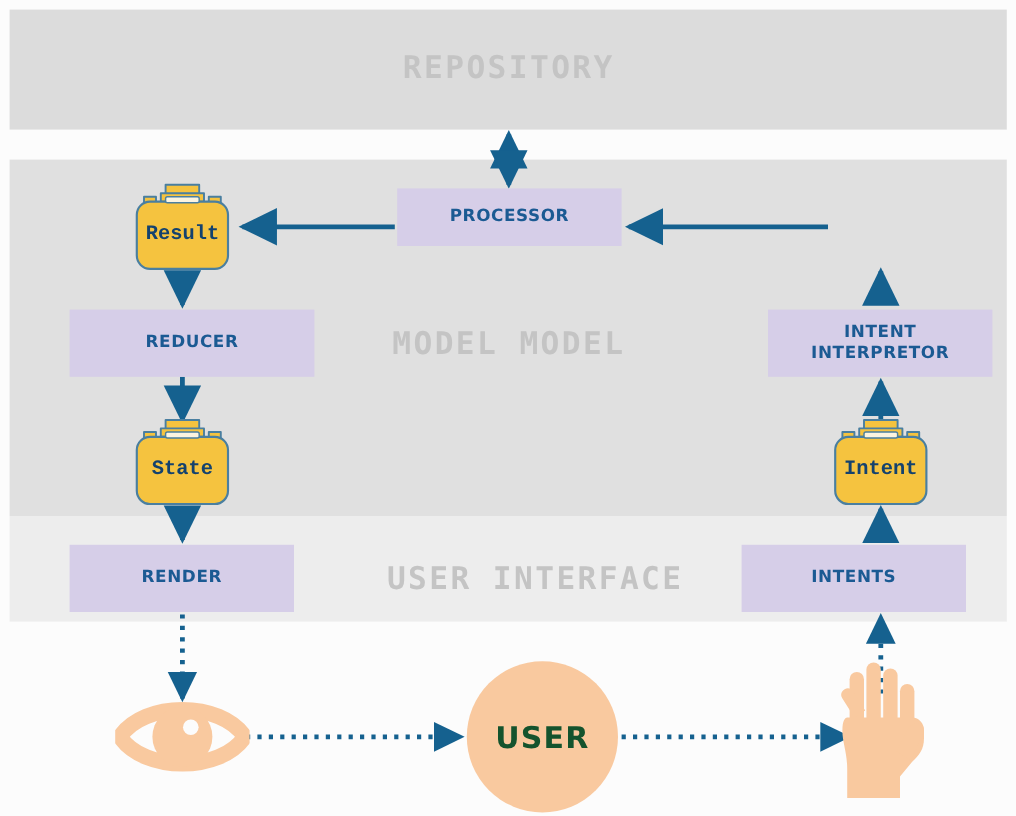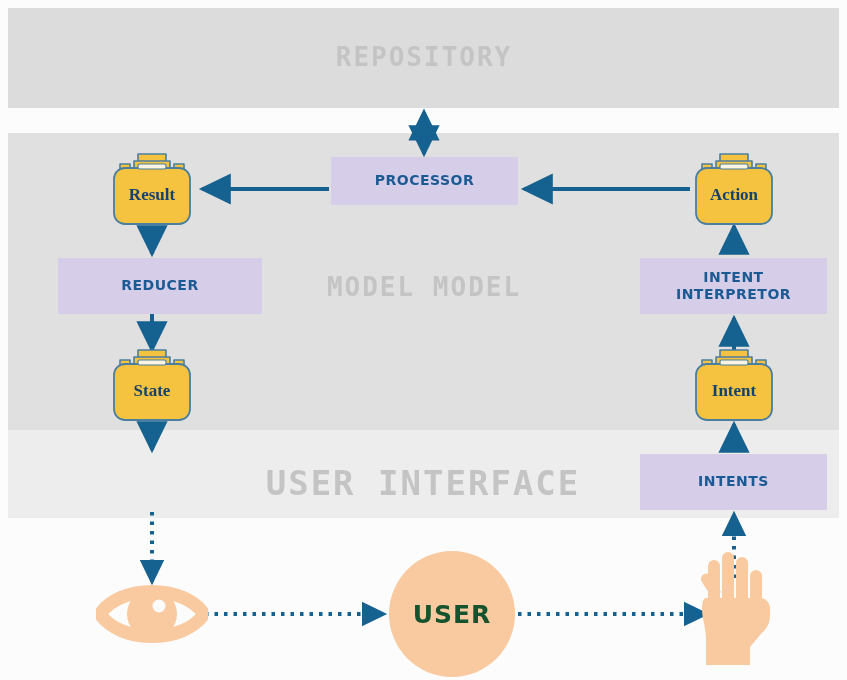--- a/index.html
+++ b/index.html
@@ -37,21 +37,21 @@
     font-size:14px;
     letter-spacing:0.5px;
     line-height:1.25;
   }
 
   
   .case{position:absolute;}
   .case-label{
     position:absolute;left:0;top:0;width:100%;height:100%;
     display:flex;align-items:center;justify-content:center;
-    font-family:Liberation Serif, serif;
+    font-family:Liberation Mono, monospace;
     font-weight:bold;font-size:17px;color:#14426E;
     padding-top:12px;box-sizing:border-box;
     pointer-events:none;
   }
 
   
   .user-circle{
     position:absolute;border-radius:50%;
     background:#F9C99F;
     display:flex;align-items:center;justify-content:center;
@@ -65,21 +65,21 @@
 
 <div id="stage">
 
   <div class="band" style="left:8px;top:8px;width:831px;height:100px;background:#DCDCDC;"></div>
   <div class="band-label" style="left:424px;top:57px;font-size:26px;">REPOSITORY</div>
 
   <div class="band" style="left:8px;top:133px;width:831px;height:297px;background:#E0E0E0;"></div>
   <div class="band-label" style="left:424px;top:287px;font-size:26px;">MODEL MODEL</div>
 
   <div class="band" style="left:8px;top:430px;width:831px;height:88px;background:#EDEDED;"></div>
-  <div class="band-label" style="left:423px;top:483px;font-size:34px;">USER INTERFACE</div>
+  <div class="band-label" style="left:446px;top:483px;font-size:26px;">USER INTERFACE</div>
 
   <svg class="layer" viewBox="0 0 847 680" xmlns="http://www.w3.org/2000/svg">
     <defs>
       <marker id="ah" markerWidth="9" markerHeight="9" refX="7.2" refY="4.5" orient="auto" markerUnits="strokeWidth">
         <path d="M0,0.6 L8,4.5 L0,8.4 Z" fill="#15618F"></path>
       </marker>
       <marker id="ahs" markerWidth="7" markerHeight="7" refX="5.6" refY="3.5" orient="auto" markerUnits="strokeWidth">
         <path d="M0,0.4 L6.4,3.5 L0,6.6 Z" fill="#15618F"></path>
       </marker>
       <marker id="ahstart" markerWidth="9" markerHeight="9" refX="1.5" refY="4.5" orient="auto" markerUnits="strokeWidth">
@@ -141,27 +141,30 @@
   </svg>
 
   <div class="pbox" style="left:331px;top:157px;width:187px;height:48px;">
     <span>PROCESSOR</span>
   </div>
 
   <div class="pbox" style="left:58px;top:258px;width:204px;height:56px;">
     <span>REDUCER</span>
   </div>
 
+  <div class="pbox" style="left:58px;top:454px;width:187px;height:56px;">
+    <span>RENDER</span>
+  </div>
 
   <div class="pbox" style="left:640px;top:258px;width:187px;height:56px;">
     <span style="white-space:pre-line;">INTENT
 INTERPRETOR</span>
   </div>
 
-  <div class="pbox" style="left:640px;top:454px;width:187px;height:56px;">
+  <div class="pbox" style="left:618px;top:454px;width:187px;height:56px;">
     <span>INTENTS</span>
   </div>
 
   <div class="case" style="left:104px;top:151px;width:96px;height:76px;">
     <svg width="96" height="76" viewBox="0 0 96 76" xmlns="http://www.w3.org/2000/svg">
       <path d="M34,3 h28 v7 h-28 z M30,10 h36 v7 h-36 z" fill="#F5C33F" stroke="#4A7FA0" stroke-width="1.6" stroke-linejoin="round"></path>
       <path d="M16,13 h10 v7 h-10 z M70,13 h10 v7 h-10 z" fill="#F5C33F" stroke="#4A7FA0" stroke-width="1.6" stroke-linejoin="round"></path>
       <rect x="10" y="17" width="76" height="56" rx="11" ry="11" fill="#F5C33F" stroke="#4A7FA0" stroke-width="1.8"></rect>
       <rect x="34" y="13" width="28" height="5" rx="1.5" fill="#FBF4E0" stroke="#4A7FA0" stroke-width="1.2"></rect>
     </svg>
@@ -171,29 +174,20 @@
   <div class="case" style="left:104px;top:347px;width:96px;height:76px;">
     <svg width="96" height="76" viewBox="0 0 96 76" xmlns="http://www.w3.org/2000/svg">
       <path d="M34,3 h28 v7 h-28 z M30,10 h36 v7 h-36 z" fill="#F5C33F" stroke="#4A7FA0" stroke-width="1.6" stroke-linejoin="round"></path>
       <path d="M16,13 h10 v7 h-10 z M70,13 h10 v7 h-10 z" fill="#F5C33F" stroke="#4A7FA0" stroke-width="1.6" stroke-linejoin="round"></path>
       <rect x="10" y="17" width="76" height="56" rx="11" ry="11" fill="#F5C33F" stroke="#4A7FA0" stroke-width="1.8"></rect>
       <rect x="34" y="13" width="28" height="5" rx="1.5" fill="#FBF4E0" stroke="#4A7FA0" stroke-width="1.2"></rect>
     </svg>
     <div class="case-label">State</div>
   </div>
 
-  <div class="case" style="left:686px;top:151px;width:96px;height:76px;">
-    <svg width="96" height="76" viewBox="0 0 96 76" xmlns="http://www.w3.org/2000/svg">
-      <path d="M34,3 h28 v7 h-28 z M30,10 h36 v7 h-36 z" fill="#F5C33F" stroke="#4A7FA0" stroke-width="1.6" stroke-linejoin="round"></path>
-      <path d="M16,13 h10 v7 h-10 z M70,13 h10 v7 h-10 z" fill="#F5C33F" stroke="#4A7FA0" stroke-width="1.6" stroke-linejoin="round"></path>
-      <rect x="10" y="17" width="76" height="56" rx="11" ry="11" fill="#F5C33F" stroke="#4A7FA0" stroke-width="1.8"></rect>
-      <rect x="34" y="13" width="28" height="5" rx="1.5" fill="#FBF4E0" stroke="#4A7FA0" stroke-width="1.2"></rect>
-    </svg>
-    <div class="case-label">Action</div>
-  </div>
 
   <div class="case" style="left:686px;top:347px;width:96px;height:76px;">
     <svg width="96" height="76" viewBox="0 0 96 76" xmlns="http://www.w3.org/2000/svg">
       <path d="M34,3 h28 v7 h-28 z M30,10 h36 v7 h-36 z" fill="#F5C33F" stroke="#4A7FA0" stroke-width="1.6" stroke-linejoin="round"></path>
       <path d="M16,13 h10 v7 h-10 z M70,13 h10 v7 h-10 z" fill="#F5C33F" stroke="#4A7FA0" stroke-width="1.6" stroke-linejoin="round"></path>
       <rect x="10" y="17" width="76" height="56" rx="11" ry="11" fill="#F5C33F" stroke="#4A7FA0" stroke-width="1.8"></rect>
       <rect x="34" y="13" width="28" height="5" rx="1.5" fill="#FBF4E0" stroke="#4A7FA0" stroke-width="1.2"></rect>
     </svg>
     <div class="case-label">Intent</div>
   </div>

